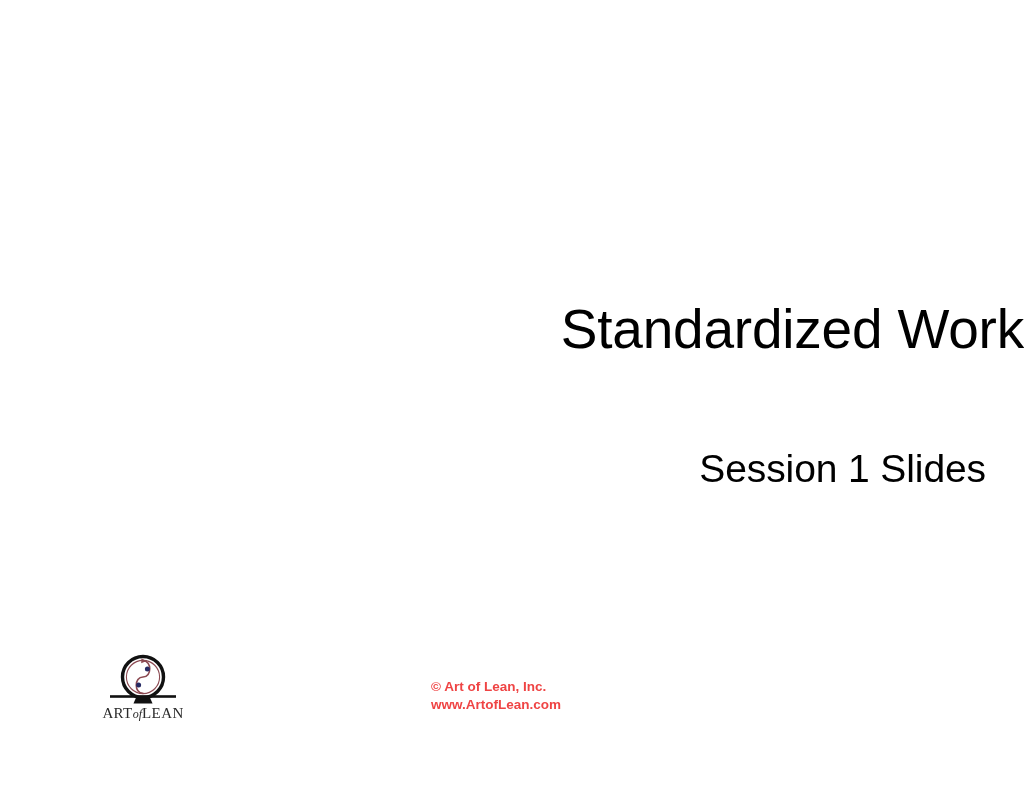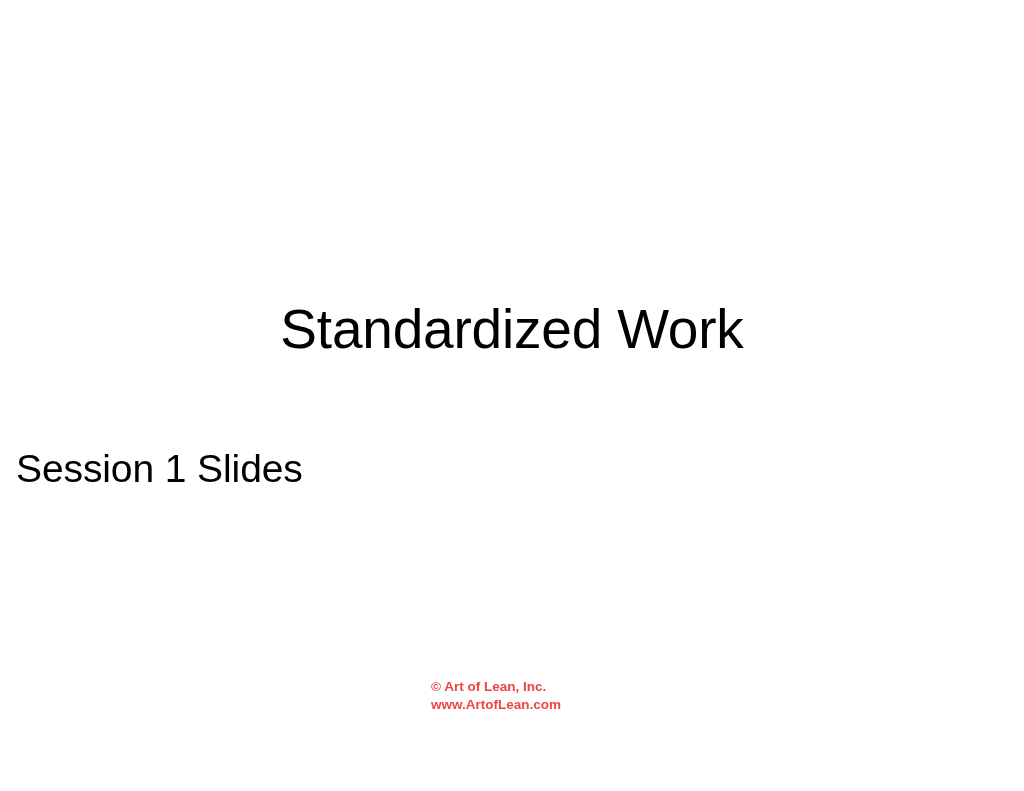--- a/index.html
+++ b/index.html
@@ -20,38 +20,38 @@
     background: #ffffff;
     overflow: hidden;
   }
 
   
   .title-block {
     position: absolute;
     left: 0;
     top: 300px;
     width: 1024px;
-    text-align: center;
+    text-align: right;
   }
   .slide-title {
     font-family: "Liberation Sans", sans-serif;
     font-size: 55px;
     font-weight: 400;
     line-height: 1.08;
     letter-spacing: -0.2px;
     color: #000000;
     white-space: nowrap;
   }
 
   .subtitle-block {
     position: absolute;
-    left: 16px;
+    left: 6px;
     top: 448px;
     width: 980px;
-    text-align: left;
+    text-align: right;
   }
   .slide-subtitle {
     font-family: "Liberation Sans", sans-serif;
     font-size: 39px;
     font-weight: 400;
     line-height: 1.08;
     letter-spacing: -0.1px;
     color: #000000;
     white-space: nowrap;
   }
@@ -117,14 +117,36 @@
 
   <div class="subtitle-block">
     <div class="slide-subtitle">Session 1 Slides</div>
   </div>
 
   <div class="footer-block">
     <div class="footer-line">© Art of Lean, Inc.</div>
     <div class="footer-line">www.ArtofLean.com</div>
   </div>
 
+  <div class="logo">
+    <div class="logo-mark">
+      <svg viewBox="0 0 92 56" width="92" height="56" aria-hidden="true">
+
+        <rect x="13" y="44.2" width="66" height="2.6" fill="#111111"></rect>
+
+        <path d="M39 46.8 L53 46.8 L55.5 52.5 L36.5 52.5 Z" fill="#111111"></path>
+
+        <circle cx="46" cy="26" r="20.5" fill="none" stroke="#111111" stroke-width="3.4"></circle>
+
+        <circle cx="46" cy="26" r="16.6" fill="#ffffff" stroke="#8c4a52" stroke-width="1.1"></circle>
+
+        <path d="M46 9.6 C55 9.6 55 26 46 26 C37 26 37 42.4 46 42.4" fill="none" stroke="#8c4a52" stroke-width="1.6" stroke-linecap="round"></path>
+
+        <path d="M44.4 7.6 L49.6 10.0 L44.2 12.3 Z" fill="#8c4a52"></path>
+
+        <circle cx="50.4" cy="18.0" r="2.5" fill="#262a63"></circle>
+        <circle cx="41.6" cy="34.0" r="2.5" fill="#262a63"></circle>
+      </svg>
+    </div>
+    <div class="logo-wordmark"><span>ART</span><span class="of">of</span><span>LEAN</span></div>
+  </div>
 
 </div>
 
 </body></html>

